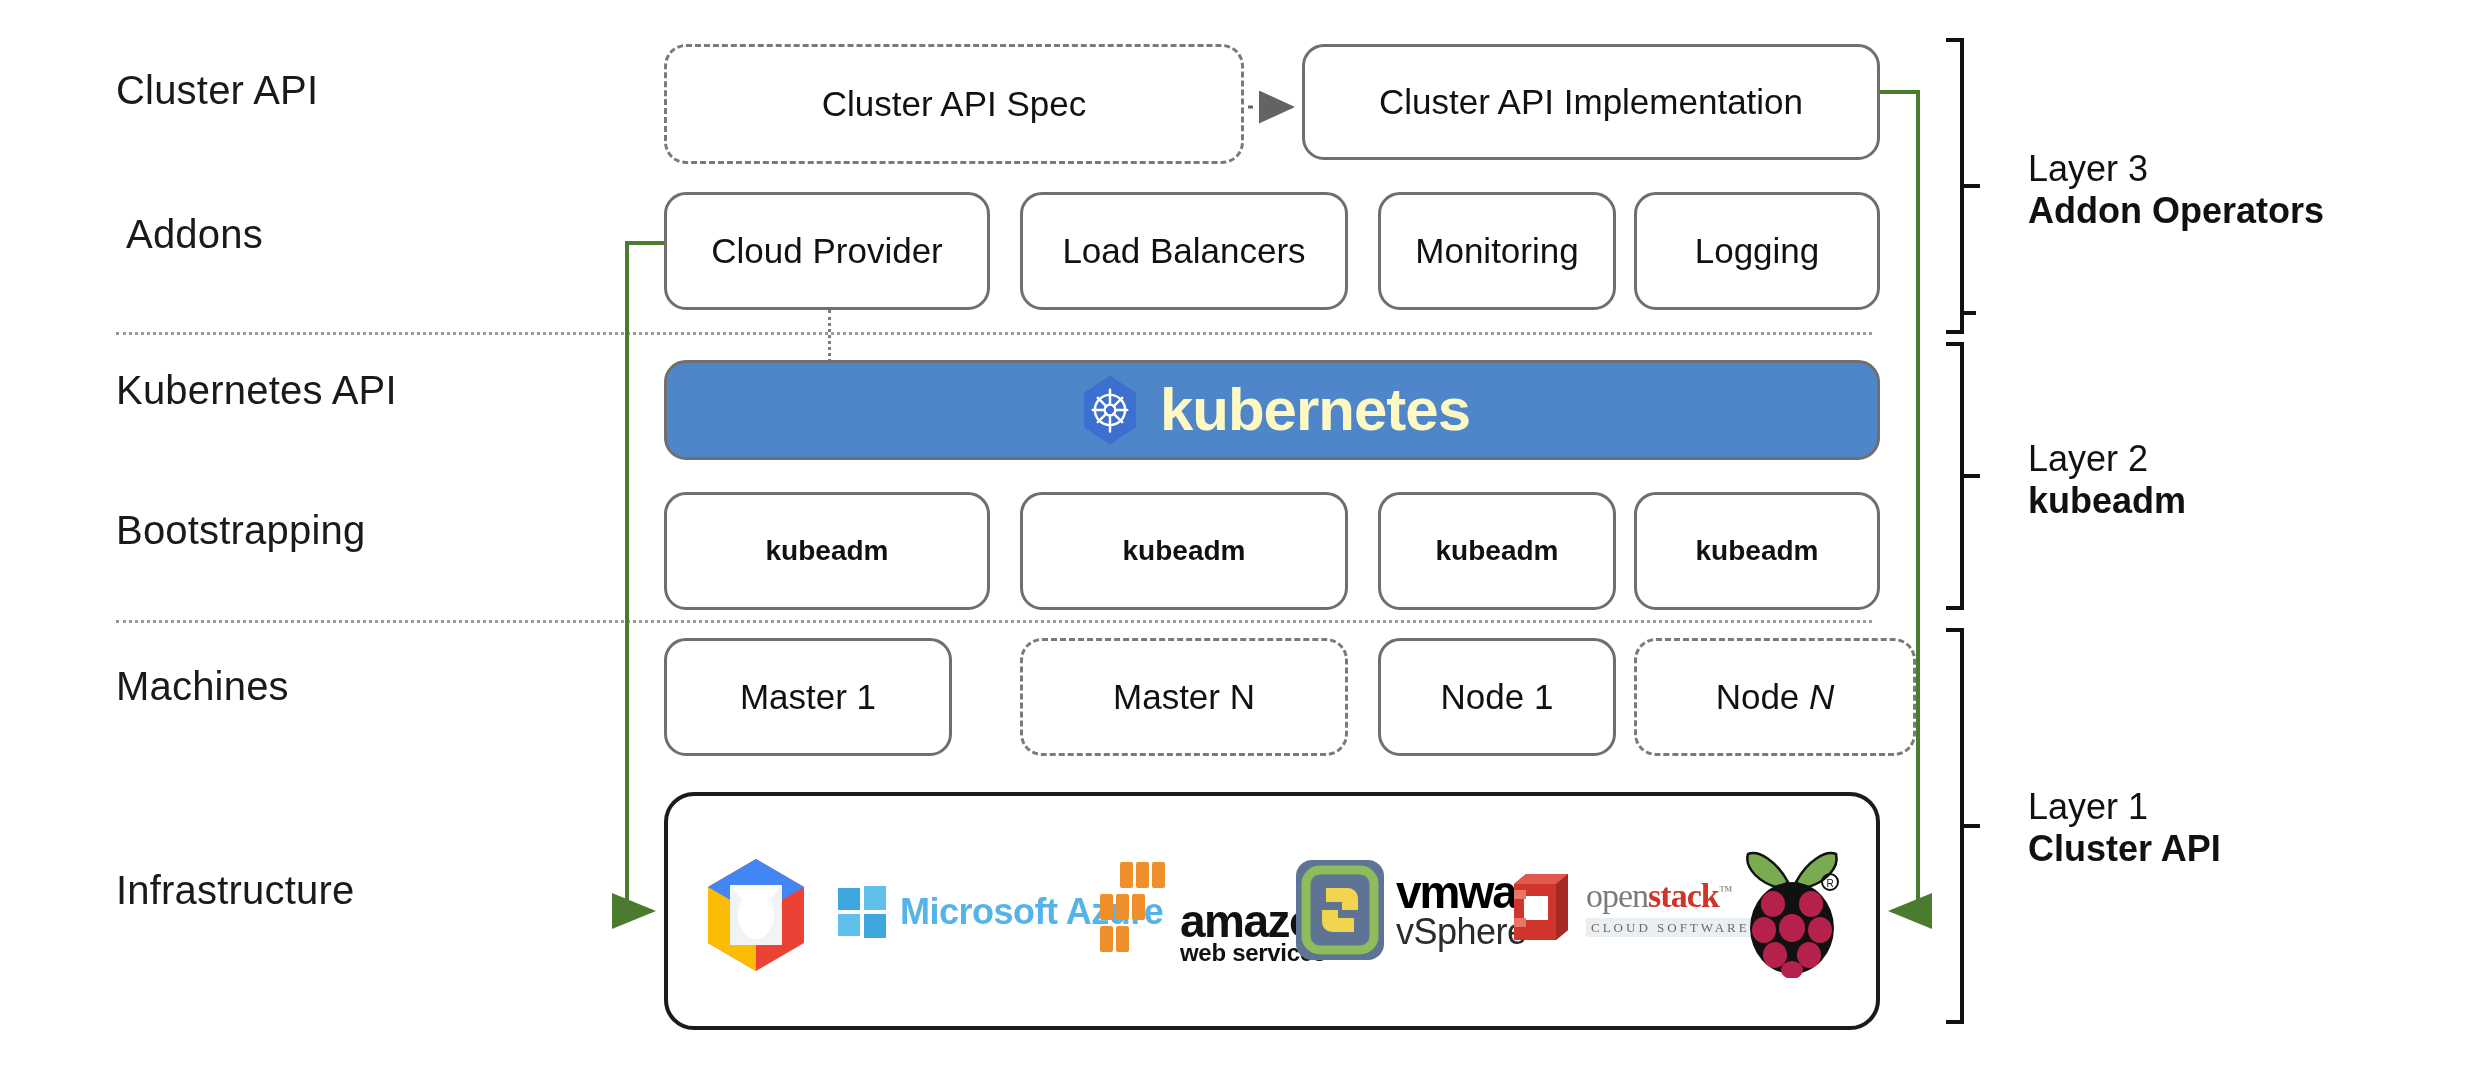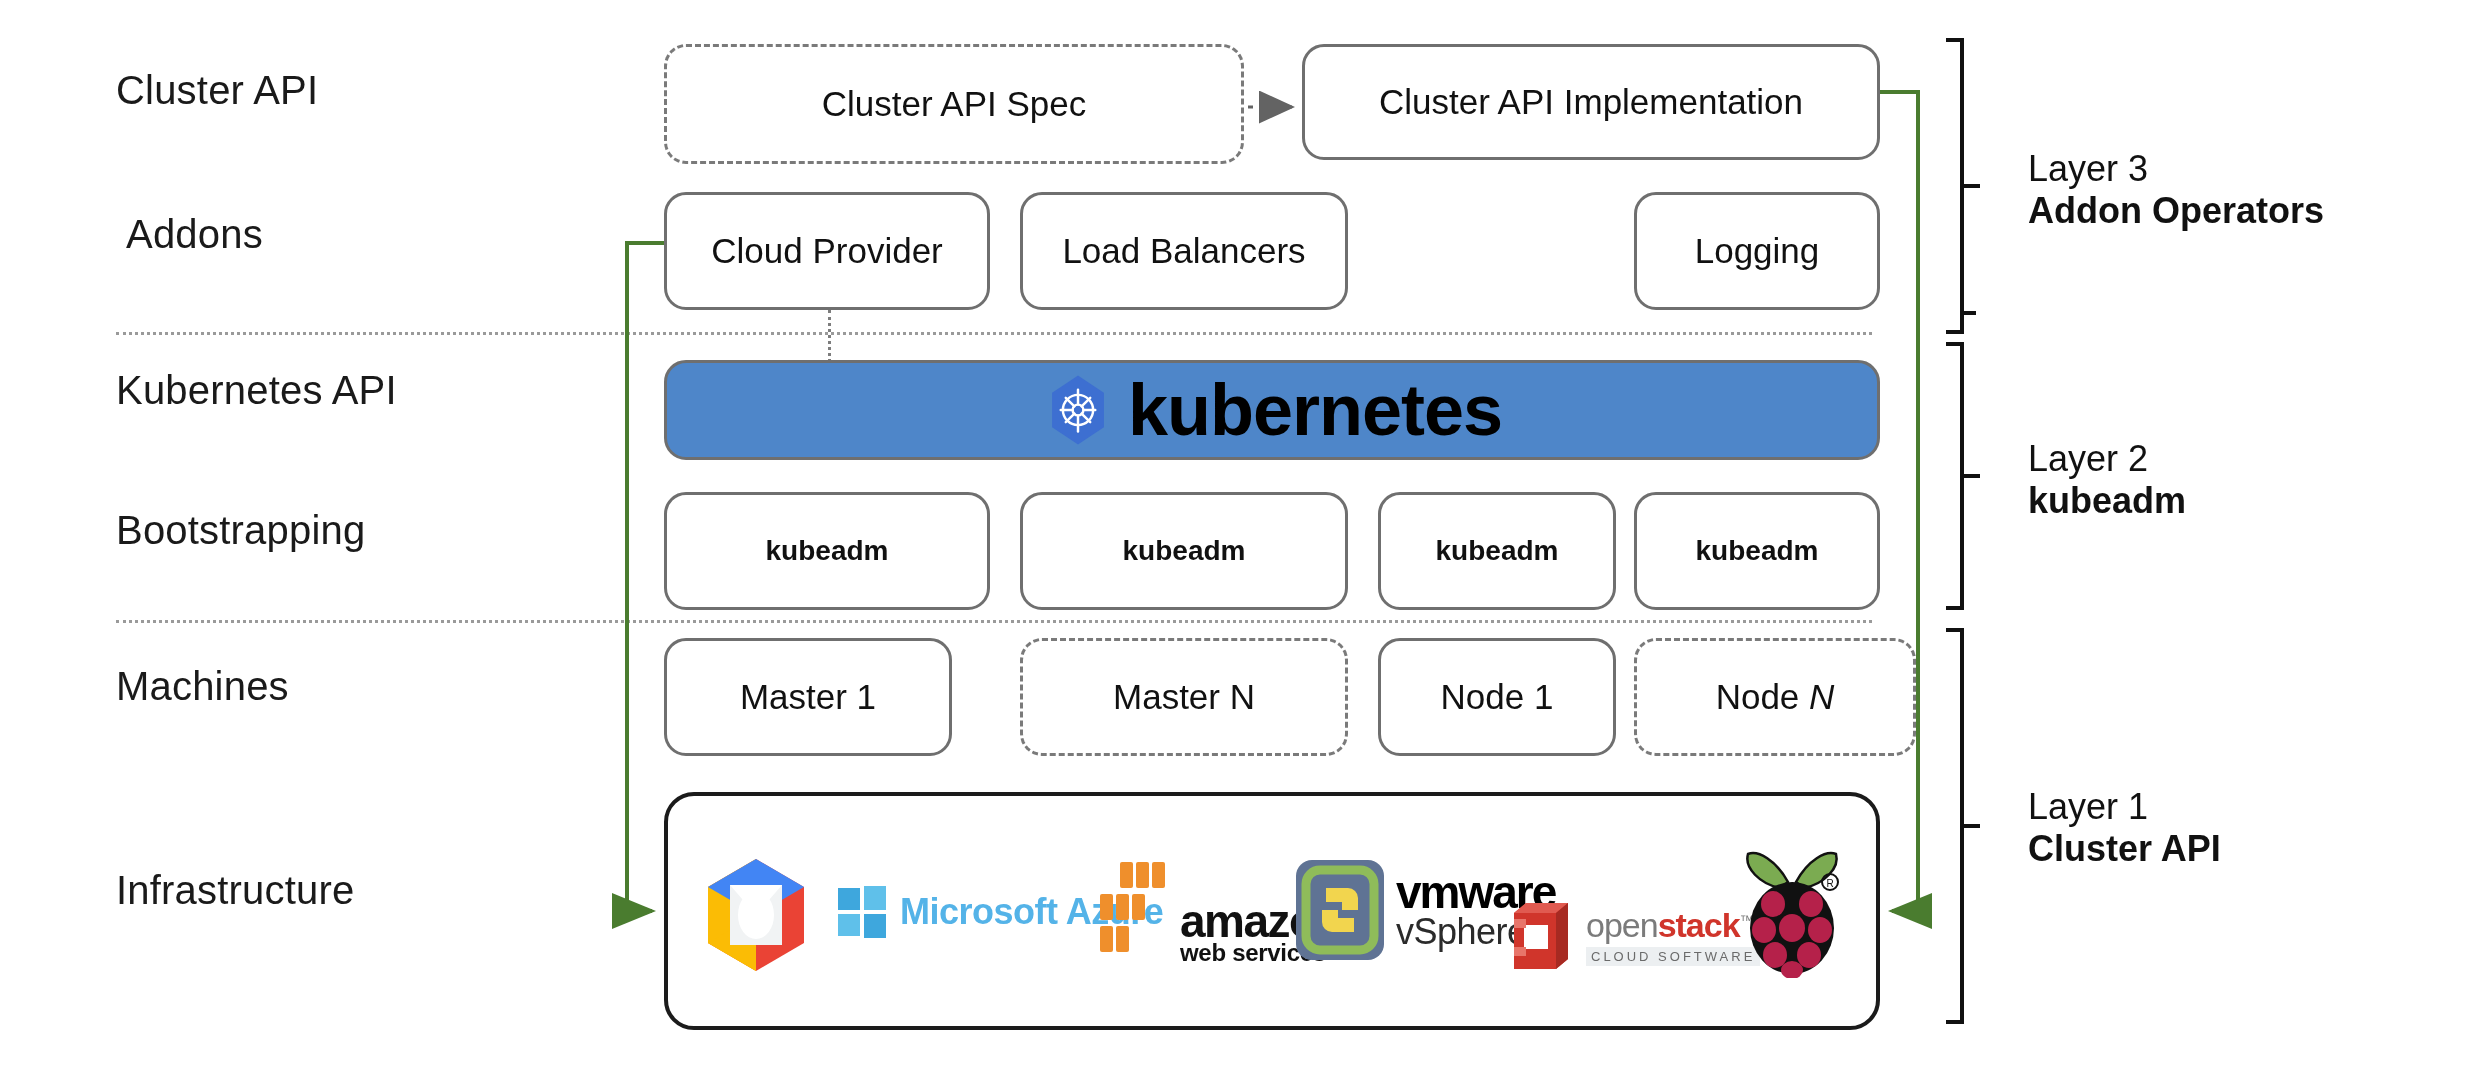--- a/index.html
+++ b/index.html
@@ -10,21 +10,21 @@
 
   .box{position:absolute;box-sizing:border-box;background:#fff;border:3px solid #6f6f6f;border-radius:22px;
        display:flex;align-items:center;justify-content:center;font-size:35px;color:#111;text-align:center;}
   .box.dashed{border-style:dashed;border-color:#7a7a7a;}
   .box.bold{font-weight:bold;font-size:28px;}
   .box.thick{border-color:#1b1b1b;border-width:4px;border-radius:30px;}
 
   .kbanner{position:absolute;box-sizing:border-box;background:#4e86c9;border:3px solid #6f6f6f;border-radius:22px;
            display:flex;align-items:center;justify-content:center;gap:14px;}
   .kbanner .klogo{width:72px;height:72px;display:block;}
-  .kbanner .ktext{color:#000000;font-size:72px;font-weight:bold;letter-spacing:-1px;line-height:1;
+  .kbanner .ktext{color:#fef9c3;font-size:60px;font-weight:bold;letter-spacing:-1px;line-height:1;
                   font-family:"Liberation Sans",sans-serif;}
 
   .hdiv{position:absolute;height:0;border-top:3px dotted #9a9a9a;}
   .vdot{position:absolute;width:0;border-left:3px dotted #7d7d7d;}
 
   .layer-label{position:absolute;font-size:36px;color:#111;line-height:1.16;white-space:nowrap;}
   .layer-label .l2{font-weight:bold;}
 
   svg.overlay{position:absolute;left:0;top:0;width:2490px;height:1076px;pointer-events:none;}
 
@@ -67,20 +67,23 @@
   <div class="box" style="left:1302px;top:44px;width:578px;height:116px;">
     <span>Cluster API Implementation</span>
   </div>
 
   <div class="box" style="left:664px;top:192px;width:326px;height:118px;">
     <span>Cloud Provider</span>
   </div>
   <div class="box" style="left:1020px;top:192px;width:328px;height:118px;">
     <span>Load Balancers</span>
   </div>
+  <div class="box" style="left:1378px;top:192px;width:238px;height:118px;">
+    <span>Monitoring</span>
+  </div>
   <div class="box" style="left:1634px;top:192px;width:246px;height:118px;">
     <span>Logging</span>
   </div>
 
   <div class="vdot" style="left:828px;top:310px;height:52px;"></div>
 
   <div class="kbanner" style="left:664px;top:360px;width:1216px;height:100px;">
     <span>
       <svg class="klogo" viewBox="0 0 100 100" aria-hidden="true">
         <polygon points="50,2 86,26 86,74 50,98 14,74 14,26" fill="#3d6fd1"></polygon>
@@ -176,21 +179,21 @@
       <rect x="12" y="12" width="68" height="80" rx="14" fill="none" stroke="#8fbc5a" stroke-width="9"></rect>
       <path d="M32 30 h22 a10 10 0 0 1 10 10 v12 h-16 v-8 h-16z" fill="#f2d54e"></path>
       <path d="M60 74 h-22 a10 10 0 0 1 -10 -10 v-12 h16 v8 h16z" fill="#f2d54e"></path>
     </svg>
     <div class="vm-txt">
       <span class="vm-1">vmware</span>
       <span class="vm-2">vSphere</span>
     </div>
   </div>
 
-  <div class="logo" style="left:1506px;top:897px;">
+  <div class="logo" style="left:1506px;top:868px;font-family:Liberation Serif, serif;">
     <svg width="72" height="80" viewBox="0 0 72 80">
       <path d="M8 16 L20 6 L62 6 L62 62 L50 72 L8 72 Z" fill="#d0352b"></path>
       <path d="M8 16 L20 6 L62 6 L50 16 Z" fill="#e05a50"></path>
       <path d="M50 16 L62 6 L62 62 L50 72 Z" fill="#a72a22"></path>
       <rect x="18" y="28" width="24" height="24" fill="#ffffff"></rect>
       <rect x="8" y="22" width="12" height="9" fill="#e8756a"></rect>
       <rect x="8" y="50" width="12" height="9" fill="#e8756a"></rect>
     </svg>
     <div class="os-txt">
       <div class="os-1">

